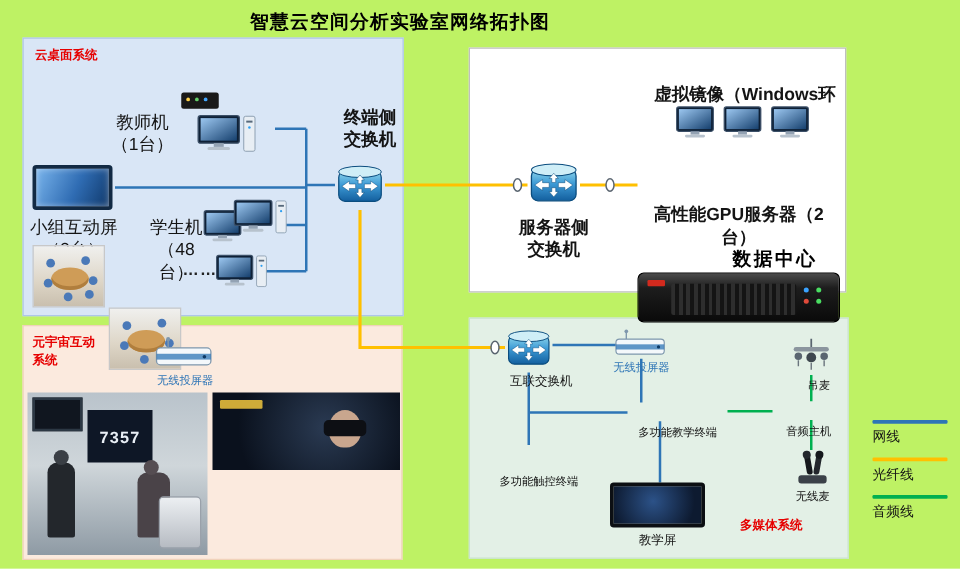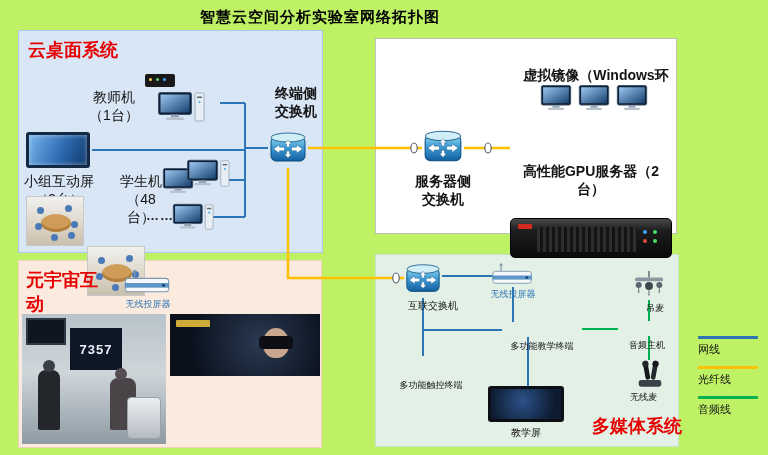--- a/index.html
+++ b/index.html
@@ -6,21 +6,21 @@
   body{background:#fff;font-family:"Liberation Sans","DejaVu Sans",sans-serif}
   .stage{position:relative;width:768px;height:455px;background:#bef264;overflow:hidden}
   .abs{position:absolute}
   .panel{position:absolute;z-index:0}
   .lines{position:absolute;left:0;top:0;z-index:1;pointer-events:none}
   .node{position:absolute;z-index:2}
   .lbl{font-size:14px;line-height:1.3;color:#141414;text-align:center;white-space:pre-line}
   .lbl-b{font-weight:bold}
   .lbl-sm{font-size:9px;line-height:1.25}
   .lbl-blue{color:#2e75b6}
-  .red-title{color:#e60000;font-weight:bold;font-size:18px;line-height:1.35;white-space:pre-line}
+  .red-title{color:#e60000;font-weight:bold;font-size:10px;line-height:1.35;white-space:pre-line}
   .page-title{font-size:15px;font-weight:bold;color:#000;text-align:center;letter-spacing:1px}
   .dc-title{font-size:15px;font-weight:bold;color:#000;text-align:center;letter-spacing:2px}
 
   
   .iscreen{border:3px solid #122a44;border-radius:3px;background:linear-gradient(115deg,#79b4ec 0%,#2f6cb3 55%,#10396b 100%);box-shadow:inset 0 0 5px rgba(255,255,255,.45)}
   .cloudterm{position:absolute;background:#191919;border-radius:2px}
   .cloudterm::after{content:"";position:absolute;left:4px;top:4px;width:3px;height:3px;border-radius:50%;background:#ffd24a;box-shadow:7px 0 0 #63d06a,14px 0 0 #43a7ff}
   .tscreen{border:3px solid #0c0f13;border-radius:3px;background:radial-gradient(circle at 45% 40%,#2c5288 0%,#0d1a30 78%)}
   .server-rack{background:linear-gradient(#4a4a4a 0%,#1d1d1d 30%,#0a0a0a 100%);border:1px solid #000;border-radius:5px;position:relative}
   .server-rack::before{content:"";position:absolute;left:26px;top:8px;width:100px;height:25px;background:repeating-linear-gradient(90deg,#2e2e2e 0 3px,#141414 3px 6px);border-radius:2px}
@@ -206,20 +206,21 @@
       </svg>
     <svg class="abs" style="left:76px;top:0" width="32" height="27">
         <use href="#sym-monitor"></use>
       </svg>
   </div>
 
   <div class="node server-rack" style="left:510px;top:118px;width:162px;height:40px">
     <div class="rack-tag"></div>
   </div>
   <div class="node lbl lbl-b" style="left:510px;top:162px;width:162px">高性能GPU服务器（2台）</div>
+  <div class="node dc-title" style="left:560px;top:198px;width:120px">数据中心</div>
 
   <div class="node red-title" style="left:26px;top:268px;width:80px">元宇宙互动
 系统</div>
   <svg class="node" style="left:122px;top:268px" width="52" height="29">
       <use href="#sym-caster"></use>
     </svg>
   <div class="node lbl lbl-sm lbl-blue" style="left:110px;top:299px;width:76px;text-align:center">无线投屏器</div>
 
   <div class="node" style="left:22px;top:314px;width:298px;height:130px">
     <div class="ph ph-left">
@@ -252,21 +253,21 @@
 
   <div class="node lbl lbl-sm" style="left:492px;top:341px;width:100px;text-align:center">多功能教学终端</div>
 
   <div class="node lbl lbl-sm" style="left:618px;top:340px;width:58px;text-align:center">音频主机</div>
 
   <div class="node lbl lbl-sm" style="left:386px;top:380px;width:90px;text-align:center">多功能触控终端</div>
 
   <svg class="node" style="left:634px;top:358px" width="32" height="32">
       <use href="#sym-mic"></use>
     </svg>
-  <div class="node lbl lbl-sm" style="left:630px;top:392px;width:40px;text-align:left">无线麦</div>
+  <div class="node lbl lbl-sm" style="left:630px;top:392px;width:40px;text-align:center">无线麦</div>
 
   <div class="node tscreen" style="left:488px;top:386px;width:76px;height:36px"></div>
   <div class="node lbl" style="left:500px;top:426px;width:52px;font-size:10px">教学屏</div>
 
   <div class="node red-title" style="left:592px;top:414px">多媒体系统</div>
 
   <div class="node" style="left:698px;top:336px;width:62px">
     <div class="leg-item">
       <div class="leg-line" style="background:#2e75b6"></div>
       <div class="leg-lbl">网线</div>

